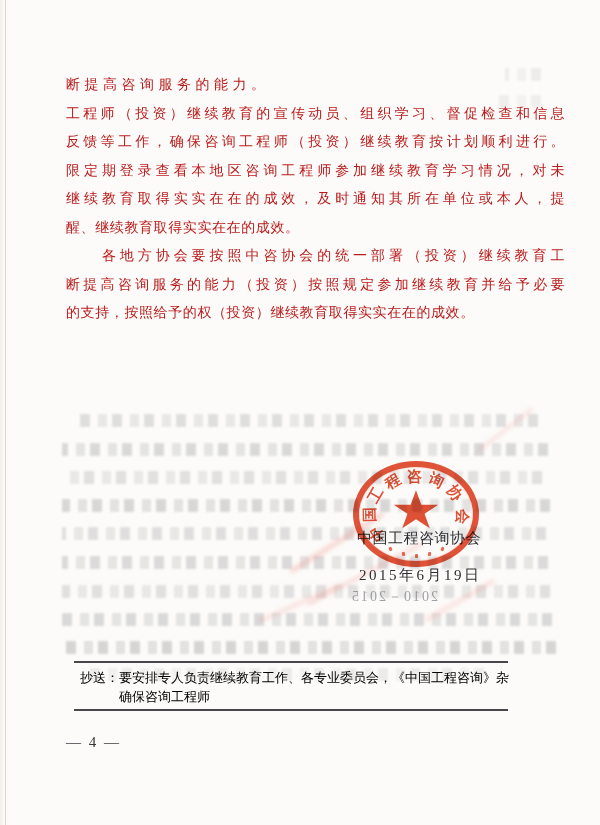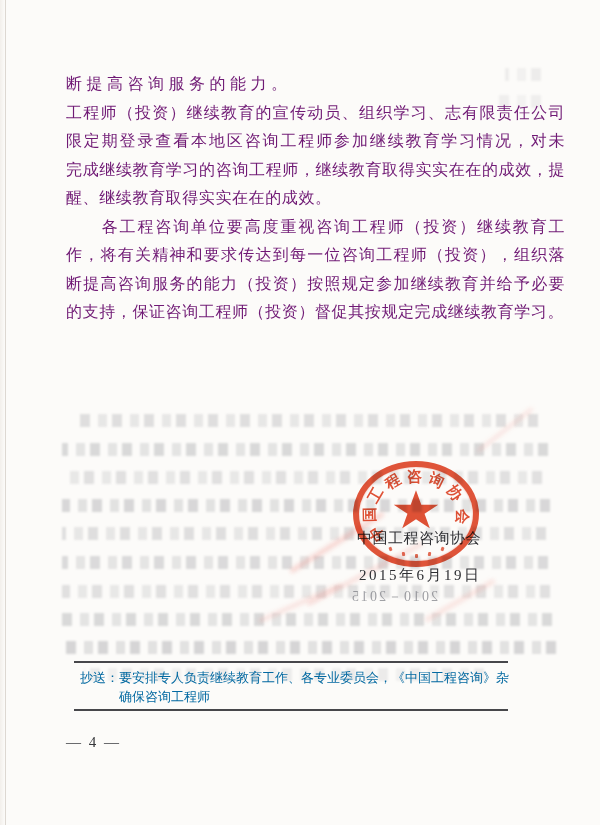--- a/index.html
+++ b/index.html
@@ -6,21 +6,21 @@
   .paper{
     position:relative;width:600px;height:825px;overflow:hidden;
     background:#fcfbf9;
     font-family:"Liberation Serif","DejaVu Serif",serif;
   }
   .edge-shadow{position:absolute;left:0;top:0;width:5px;height:100%;
     background:linear-gradient(90deg,#f2efeb,#fcfbf9);}
   .edge-line{position:absolute;left:5px;top:0;width:1px;height:100%;background:#ddd8d2;}
 
   
-  .body-text{position:absolute;left:66px;top:71px;width:499px;color:#701a75;font-size:16px;font-family:Liberation Mono, monospace;}
+  .body-text{position:absolute;left:66px;top:71px;width:499px;color:#b91c1c;font-size:14px;}
   .line{height:28.5px;line-height:28.5px;text-align:justify;text-align-last:justify;
     letter-spacing:0.5px;overflow:hidden;white-space:nowrap;}
   .line.pend{text-align-last:left;letter-spacing:0.6px;}
   .line.cont{letter-spacing:4.5px;}
 
   
   .bleed{position:absolute;height:13px;filter:blur(1.1px);transform:scaleX(-1);
     background:repeating-linear-gradient(90deg,
       rgba(120,121,128,0.55) 0 10px, rgba(120,121,128,0) 10px 15px,
       rgba(120,121,128,0.38) 15px 24px, rgba(120,121,128,0) 24px 32px);}
@@ -43,21 +43,21 @@
   .seal-star{position:absolute;left:50%;top:50%;
     transform:translate(-50%,-57%) scaleY(.9);
     font-family:"DejaVu Sans",sans-serif;font-size:58px;line-height:1;color:#e0492c;opacity:.95;}
   .seal-char{position:absolute;left:50%;top:50%;font-size:15px;font-weight:bold;
     color:#e0492c;opacity:.95;line-height:1;}
   .seal-dot{position:absolute;width:3px;height:4px;background:#e0492c;border-radius:1px;opacity:.8;}
 
   
   .rule{position:absolute;left:74px;width:434px;height:2px;background:#47474b;}
   .cc{position:absolute;left:80px;top:668px;width:440px;display:flex;
-    font-size:13px;color:#0369a1;line-height:19px;}
+    font-size:13px;color:#000000;line-height:19px;}
   .cc-label{flex:none;}
   .cc-body{width:392px;}
   .page-num{position:absolute;left:66px;top:734px;font-size:15px;
     letter-spacing:2px;color:#36373b;}
 </style>
 </head>
 <body>
 
 <div class="paper">
   <div class="edge-shadow"></div>
@@ -78,28 +78,28 @@
   <div class="bleed-frag" style="left:350px;top:588px;">2010－2015</div>
 
   <div class="smudge" style="left:282px;top:540px;width:110px;height:5px;background:rgba(236,128,118,.30);transform:rotate(-32deg);"></div>
   <div class="smudge" style="left:300px;top:572px;width:130px;height:4px;background:rgba(236,128,118,.25);transform:rotate(-28deg);"></div>
   <div class="smudge" style="left:255px;top:601px;width:90px;height:4px;background:rgba(236,128,118,.22);transform:rotate(-24deg);"></div>
   <div class="smudge" style="left:470px;top:428px;width:70px;height:4px;background:rgba(236,128,118,.18);transform:rotate(-38deg);"></div>
   <div class="smudge" style="left:420px;top:598px;width:80px;height:5px;background:rgba(240,140,130,.22);transform:rotate(-30deg);"></div>
 
   <div class="body-text" id="bodyText">
       <div class="line pend cont">断提高咨询服务的能力。</div>
-      <div class="line">工程师（投资）继续教育的宣传动员、组织学习、志有限责任公司</div>
+      <div class="line">工程师（投资）继续教育的宣传动员、组织学习、督促检查和信息</div>
+      <div class="line">反馈等工作，确保咨询工程师（投资）继续教育按计划顺利进行。</div>
       <div class="line">限定期登录查看本地区咨询工程师参加继续教育学习情况，对未</div>
-      <div class="line">完成继续教育学习的咨询工程师，继续教育取得实实在在的成效，提</div>
+      <div class="line">继续教育取得实实在在的成效，及时通知其所在单位或本人，提</div>
       <div class="line pend">醒、继续教育取得实实在在的成效。</div>
-      <div class="line">　　各工程咨询单位要高度重视咨询工程师（投资）继续教育工</div>
-      <div class="line">作，将有关精神和要求传达到每一位咨询工程师（投资），组织落</div>
+      <div class="line">　　各地方协会要按照中咨协会的统一部署（投资）继续教育工</div>
       <div class="line">断提高咨询服务的能力（投资）按照规定参加继续教育并给予必要</div>
-      <div class="line pend">的支持，保证咨询工程师（投资）督促其按规定完成继续教育学习。</div>
+      <div class="line pend">的支持，按照给予的权（投资）继续教育取得实实在在的成效。</div>
     </div>
 
   <div class="sig-org">中国工程咨询协会</div>
   <div class="sig-date">2015年6月19日</div>
 
   <div class="seal">
     <div class="seal-ring"></div>
     <span class="seal-star">★</span>
     <span id="sealChars"><span class="seal-char" style="transform: translate(-50%, -50%) translate(-39.0102px, 19.607px) rotate(-122deg);">中</span><span class="seal-char" style="transform: translate(-50%, -50%) translate(-45.993px, 0.645739px) rotate(-91deg);">国</span><span class="seal-char" style="transform: translate(-50%, -50%) translate(-39.8372px, -18.5px) rotate(-60deg);">工</span><span class="seal-char" style="transform: translate(-50%, -50%) translate(-23px, -32.0429px) rotate(-30deg);">程</span><span class="seal-char" style="transform: translate(-50%, -50%) translate(-1.60538px, -36.9775px) rotate(-2deg);">咨</span><span class="seal-char" style="transform: translate(-50%, -50%) translate(20.1651px, -33.2554px) rotate(26deg);">询</span><span class="seal-char" style="transform: translate(-50%, -50%) translate(38.1357px, -20.6901px) rotate(56deg);">协</span><span class="seal-char" style="transform: translate(-50%, -50%) translate(45.8879px, 2.58099px) rotate(94deg);">会</span></span>
     <div class="seal-dot" style="left:36px;top:86px;transform:rotate(-20deg);"></div>

